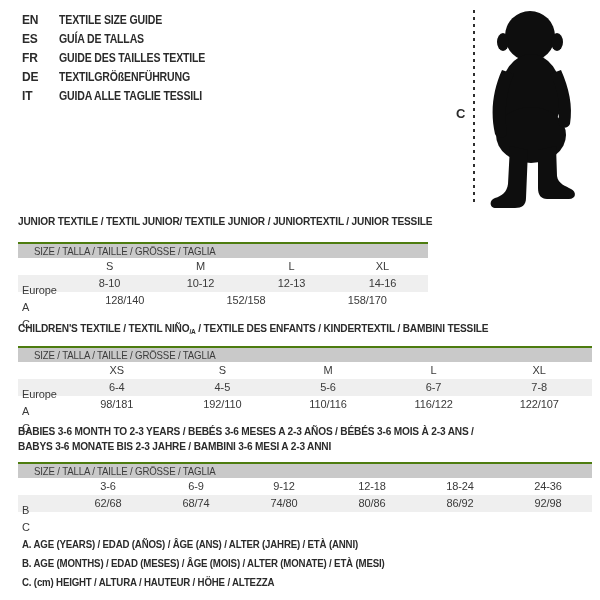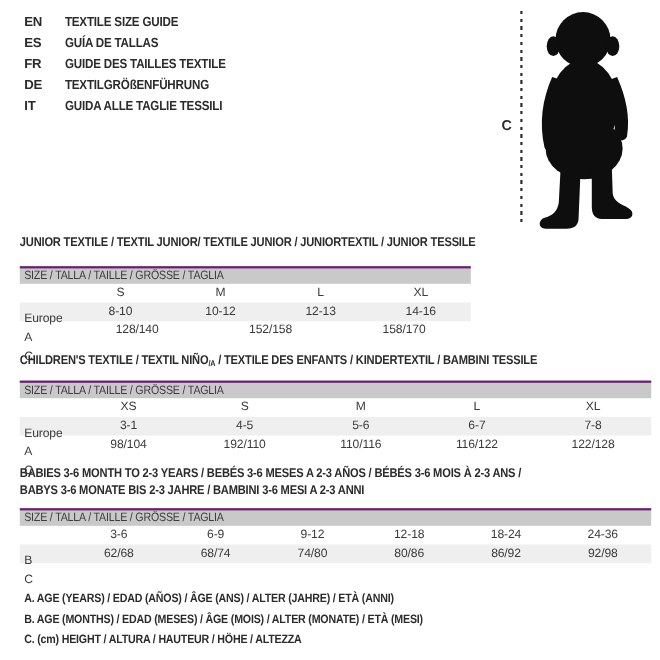--- a/index.html
+++ b/index.html
@@ -20,22 +20,22 @@
   
   .dash-line { width: 2px; background: repeating-linear-gradient(180deg, #2e2e2e 0 3px, transparent 3px 7px); }
   .measure-c { font-size: 13px; font-weight: bold; }
 
   
   .sec-title { font-size: 11.5px; font-weight: bold; letter-spacing: -0.2px; white-space: nowrap; line-height: 15px; }
   .sub { font-size: 7.5px; vertical-align: -2px; }
 
   
   .table { box-sizing: border-box; }
-  .bar { box-sizing: border-box; height: 16px; background: #c9c9c9; border-top: 2px solid #701a75;
-         line-height: 14px; padding-left: 4px; font-size: 11px; color: #3c3c3c; letter-spacing: -0.2px; }
+  .bar { box-sizing: border-box; height: 16px; background: #c9c9c9; border-top: 2px solid #4d7c0f;
+         line-height: 14px; padding-left: 16px; font-size: 11px; color: #3c3c3c; letter-spacing: -0.2px; }
   .trow { display: flex; height: 17px; line-height: 17px; font-size: 11px; color: #3a3a3a; letter-spacing: -0.1px; }
   .table > .trow:nth-child(odd) { background: #efefef; }
   .c0 { width: 42px; padding-left: 4px; flex: none; margin-top: 24px; }
   .cc { flex: 1; text-align: center; }
 
   
   .note-row { height: 19px; line-height: 19px; font-size: 11px; font-weight: bold; letter-spacing: -0.2px; white-space: nowrap; }
 </style>
 </head>
 <body>
@@ -115,33 +115,33 @@
   <div class="trow">
     <span class="c0">Europe</span>
     <span class="cc">XS</span>
     <span class="cc">S</span>
     <span class="cc">M</span>
     <span class="cc">L</span>
     <span class="cc">XL</span>
   </div>
   <div class="trow">
     <span class="c0">A</span>
-    <span class="cc">3-1</span>
+    <span class="cc">6-4</span>
     <span class="cc">4-5</span>
     <span class="cc">5-6</span>
     <span class="cc">6-7</span>
     <span class="cc">7-8</span>
   </div>
   <div class="trow">
     <span class="c0">C</span>
-    <span class="cc">98/104</span>
+    <span class="cc">98/181</span>
     <span class="cc">192/110</span>
     <span class="cc">110/116</span>
     <span class="cc">116/122</span>
-    <span class="cc">122/128</span>
+    <span class="cc">122/107</span>
   </div>
 </div>
 
 <div class="abs sec-title" style="left:18px; top:424px;">
   <div><span class="condensed">BABIES 3-6 MONTH TO 2-3 YEARS / BEBÉS 3-6 MESES A 2-3 AÑOS / BÉBÉS 3-6 MOIS À 2-3 ANS /</span></div>
   <div><span class="condensed">BABYS 3-6 MONATE BIS 2-3 JAHRE / BAMBINI 3-6 MESI A 2-3 ANNI</span></div>
 </div>
 <div class="abs table" style="left:18px; top:462px; width:574px;">
   <div class="bar">
     <span class="condensed">SIZE / TALLA / TAILLE / GRÖSSE / TAGLIA</span>

